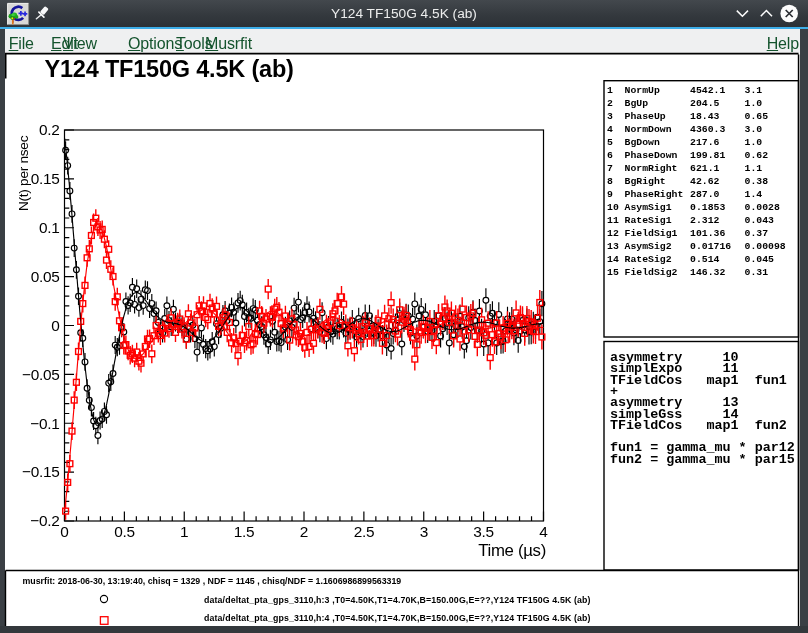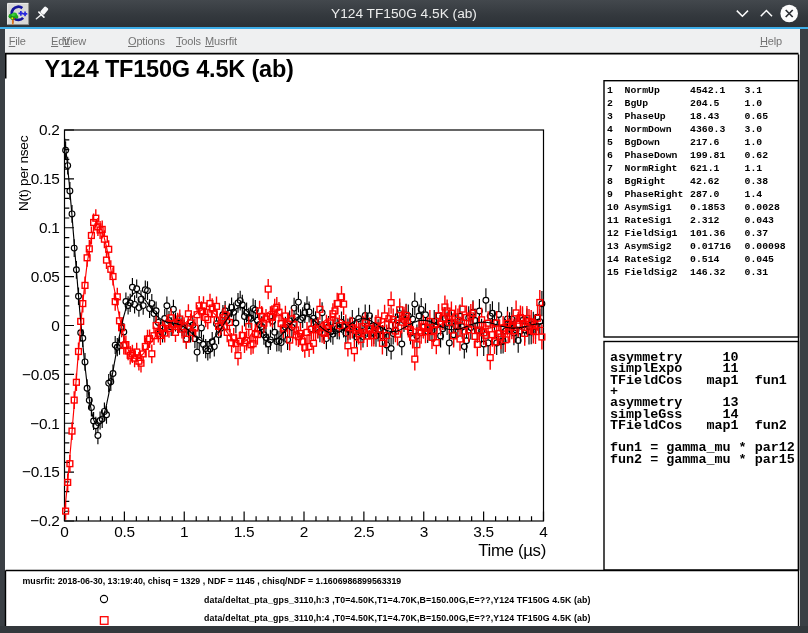--- a/index.html
+++ b/index.html
@@ -1,36 +1,36 @@
 <!DOCTYPE html>
 <html><head><meta charset="utf-8"><style>
 html,body{margin:0;padding:0}
 body{width:808px;height:633px;position:relative;overflow:hidden;background:#fff;font-family:"Liberation Sans",sans-serif}
 .titlebar{position:absolute;left:0;top:0;width:808px;height:26.5px;background:linear-gradient(180deg,#43484d 0%,#34393e 55%,#2c3136 100%)}
 .blue{position:absolute;left:0;top:26.5px;width:808px;height:2.5px;background:#3daee9}
 .tbtitle{position:absolute;left:0;top:6.4px;width:808px;text-align:center;font-size:13.7px;color:#eceded}
 .menubar{position:absolute;left:5px;top:29px;width:795px;height:23.8px;background:#eff0f1}
-.menubar span{position:absolute;top:5.6px;font-size:11px;letter-spacing:-0.15px;color:#737373}
+.menubar span{position:absolute;top:5.6px;font-size:16px;letter-spacing:-0.15px;color:#14532d}
 .frame-l{position:absolute;left:0;top:29px;width:5px;height:604px;background:#3a3f44}
 .frame-r{position:absolute;left:800px;top:29px;width:8px;height:604px;background:#3a3f44}
 .frame-b{position:absolute;left:0;top:626px;width:808px;height:7px;background:#33383c}
 .canvas{position:absolute;left:5px;top:52.8px;width:795px;height:573.2px;background:#fff}
 </style></head>
 <body>
 <div class="titlebar"></div>
 <div class="blue"></div>
 <div class="tbtitle">Y124 TF150G 4.5K (ab)</div>
 <div class="menubar">
     <span style="position:absolute;left:3.7px"><u>F</u>ile</span>
     <span style="position:absolute;left:46px"><u>E</u>dit</span>
     <span style="position:absolute;left:58px"><u>V</u>iew</span>
     <span style="position:absolute;left:123px"><u>O</u>ptions</span>
     <span style="position:absolute;left:171px"><u>T</u>ools</span>
     <span style="position:absolute;left:200px"><u>M</u>usrfit</span>
-    <span style="position:absolute;right:18px"><u>H</u>elp</span>
+    <span style="position:absolute;right:1px"><u>H</u>elp</span>
   </div>
 <div class="frame-l"></div>
 <div class="frame-r"></div>
 <div class="frame-b"></div>
 <div class="canvas"></div>
 <svg width="808" height="633" viewBox="0 0 808 633" style="position:absolute;left:0;top:0">
 <g stroke="#000" stroke-width="1.2" fill="none">
 <rect x="64.5" y="130.0" width="479.0" height="391.0"></rect>
 <path d="M64.5 521.00H74.0M64.5 511.23H69.3M64.5 501.45H69.3M64.5 491.67H69.3M64.5 481.90H69.3M64.5 472.12H74.0M64.5 462.35H69.3M64.5 452.57H69.3M64.5 442.80H69.3M64.5 433.02H69.3M64.5 423.25H74.0M64.5 413.48H69.3M64.5 403.70H69.3M64.5 393.93H69.3M64.5 384.15H69.3M64.5 374.38H74.0M64.5 364.60H69.3M64.5 354.82H69.3M64.5 345.05H69.3M64.5 335.28H69.3M64.5 325.50H74.0M64.5 315.73H69.3M64.5 305.95H69.3M64.5 296.18H69.3M64.5 286.40H69.3M64.5 276.62H74.0M64.5 266.85H69.3M64.5 257.07H69.3M64.5 247.30H69.3M64.5 237.53H69.3M64.5 227.75H74.0M64.5 217.98H69.3M64.5 208.20H69.3M64.5 198.43H69.3M64.5 188.65H69.3M64.5 178.88H74.0M64.5 169.10H69.3M64.5 159.33H69.3M64.5 149.55H69.3M64.5 139.78H69.3M64.5 130.00H74.0M64.50 521.0V511.5M76.47 521.0V516.2M88.45 521.0V516.2M100.43 521.0V516.2M112.40 521.0V516.2M124.38 521.0V511.5M136.35 521.0V516.2M148.32 521.0V516.2M160.30 521.0V516.2M172.28 521.0V516.2M184.25 521.0V511.5M196.23 521.0V516.2M208.20 521.0V516.2M220.18 521.0V516.2M232.15 521.0V516.2M244.12 521.0V511.5M256.10 521.0V516.2M268.08 521.0V516.2M280.05 521.0V516.2M292.02 521.0V516.2M304.00 521.0V511.5M315.98 521.0V516.2M327.95 521.0V516.2M339.93 521.0V516.2M351.90 521.0V516.2M363.88 521.0V511.5M375.85 521.0V516.2M387.83 521.0V516.2M399.80 521.0V516.2M411.78 521.0V516.2M423.75 521.0V511.5M435.73 521.0V516.2M447.70 521.0V516.2M459.68 521.0V516.2M471.65 521.0V516.2M483.62 521.0V511.5M495.60 521.0V516.2M507.58 521.0V516.2M519.55 521.0V516.2M531.53 521.0V516.2M543.50 521.0V511.5"></path>
 </g>

